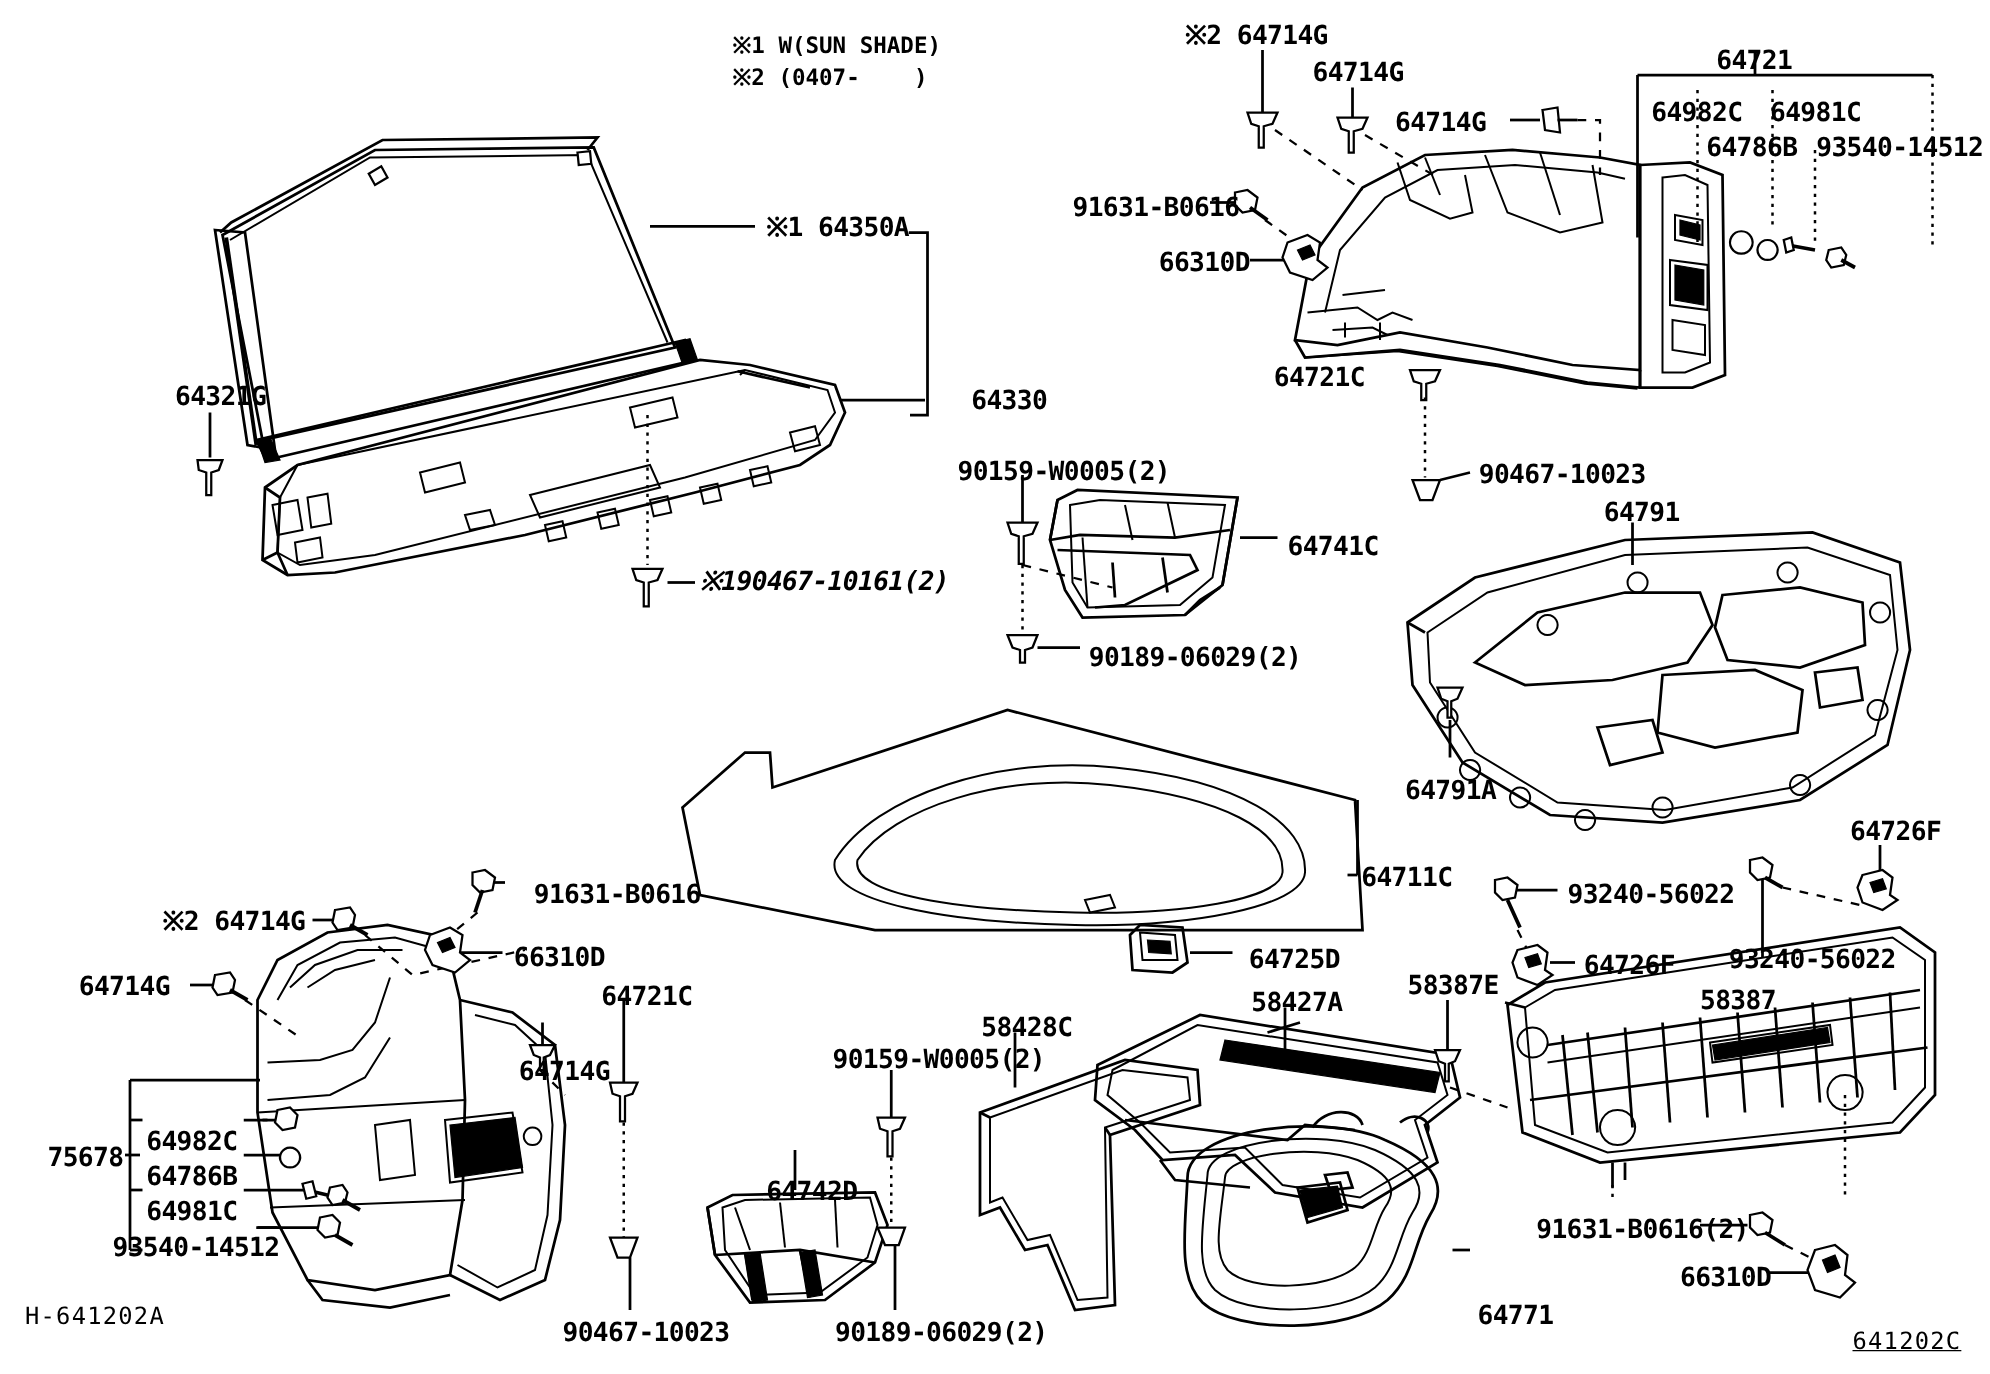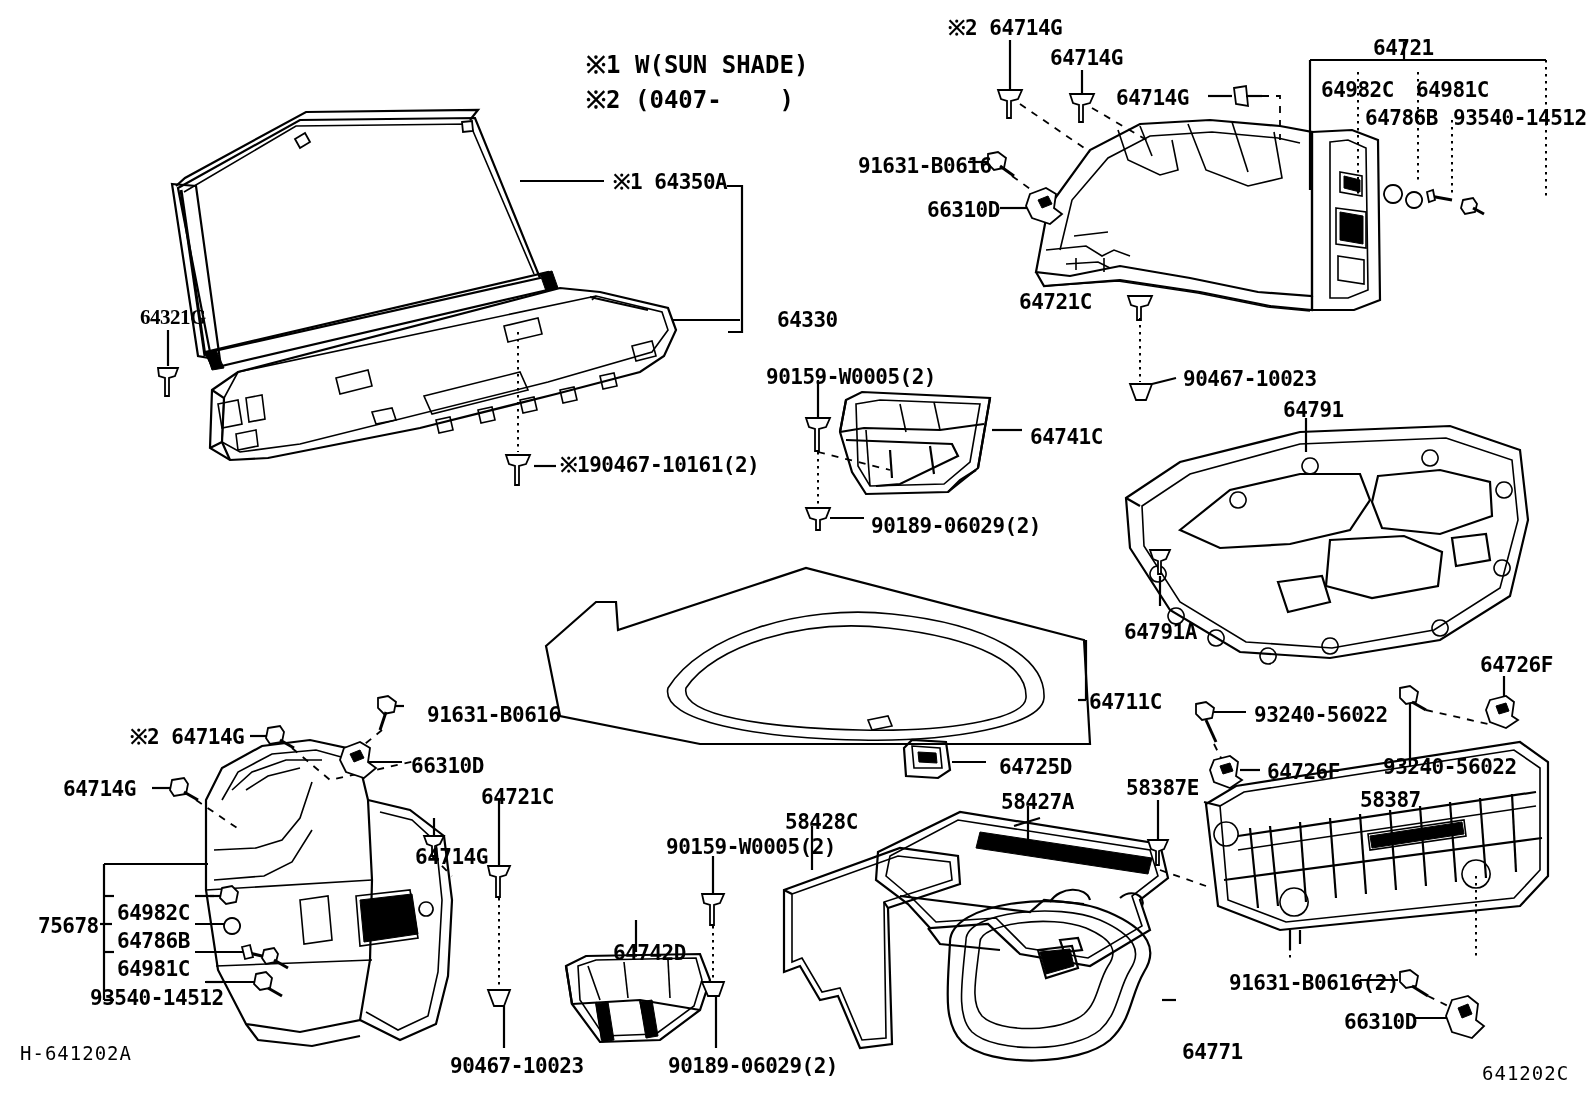--- a/index.html
+++ b/index.html
@@ -1,20 +1,20 @@
 <!DOCTYPE html>
 <html><head>
 <meta charset="utf-8">
 <style>
   html,body{margin:0;padding:0;background:#fff;}
   body{width:1592px;height:1099px;position:relative;overflow:hidden;
        font-family:"DejaVu Sans Mono","Liberation Mono",monospace;color:#000;}
   #sheet{position:absolute;inset:0;width:1592px;height:1099px;}
   .lbl{position:absolute;white-space:pre;font-weight:bold;font-size:21px;letter-spacing:-0.5px;line-height:1;}
-  .note{position:absolute;white-space:pre;font-size:24px;font-weight:bold;letter-spacing:0px;line-height:1.45;margin-top:24px;}
+  .note{position:absolute;white-space:pre;font-size:18px;font-weight:bold;letter-spacing:0px;line-height:1.45;}
   .foot{position:absolute;white-space:pre;font-size:19px;font-weight:normal;letter-spacing:1px;}
   svg{position:absolute;top:0;left:0;width:1592px;height:1099px;overflow:visible;}
   .ln{stroke:#000;stroke-width:2.2;fill:none;}
   .ln3{stroke:#000;stroke-width:3;fill:none;}
   .dash{stroke:#000;stroke-width:1.8;fill:none;stroke-dasharray:7 7;}
   .dot{stroke:#000;stroke-width:2;fill:none;stroke-dasharray:2.5 4.5;}
   .th{stroke:#000;stroke-width:1.6;fill:none;}
   .fillw{fill:#fff;stroke:#000;stroke-width:1.8;}
   .fillk{fill:#000;stroke:#000;stroke-width:1;}
 </style>
@@ -421,22 +421,22 @@
     <path class="fillk" d="M1458 1008 l10 -4 l4 10 l-10 4 z"></path>
   </g>
 
 </svg>
 
 <div class="note" style="left:586px;top:24px;">※1 W(SUN SHADE)
 ※2 (0407-    )</div>
 
 <div class="lbl" style="left:613px;top:172px;">※1 64350A</div>
 <div class="lbl" style="left:743px;top:310px;margin-left:34px;">64330</div>
-<div class="lbl" style="left:140px;top:307px;font-family:Liberation Serif, serif;">64321G</div>
-<div class="lbl" style="left:560px;top:455px;">※190467-10161(2)</div>
+<div class="lbl" style="left:140px;top:307px;">64321G</div>
+<div class="lbl" style="left:560px;top:455px;font-style:italic;">※190467-10161(2)</div>
 <div class="lbl" style="left:948px;top:18px;">※2 64714G</div>
 <div class="lbl" style="left:1050px;top:48px;">64714G</div>
 <div class="lbl" style="left:1116px;top:88px;">64714G</div>
 <div class="lbl" style="left:858px;top:156px;">91631-B0616</div>
 <div class="lbl" style="left:927px;top:200px;">66310D</div>
 <div class="lbl" style="left:1019px;top:292px;">64721C</div>
 <div class="lbl" style="left:1183px;top:369px;">90467-10023</div>
 <div class="lbl" style="left:1373px;top:38px;text-align:center;">64721</div>
 <div class="lbl" style="left:1321px;top:80px;">64982C</div>
 <div class="lbl" style="left:1416px;top:80px;">64981C</div>
@@ -470,15 +470,15 @@
 <div class="lbl" style="left:1126px;top:778px;">58387E</div>
 <div class="lbl" style="left:1254px;top:705px;">93240-56022</div>
 <div class="lbl" style="left:1267px;top:762px;">64726F</div>
 <div class="lbl" style="left:1480px;top:655px;">64726F</div>
 <div class="lbl" style="left:1383px;top:757px;">93240-56022</div>
 <div class="lbl" style="left:1360px;top:790px;">58387</div>
 <div class="lbl" style="left:1229px;top:973px;">91631-B0616(2)</div>
 <div class="lbl" style="left:1344px;top:1012px;">66310D</div>
 
 <div class="foot" style="left:20px;top:1042px;">H-641202A</div>
-<div class="foot" style="left:1482px;top:1062px;">641202C</div>
+<div class="foot" style="left:1482px;top:1062px;text-decoration:underline;">641202C</div>
 
 </div>
 
 </body></html>

